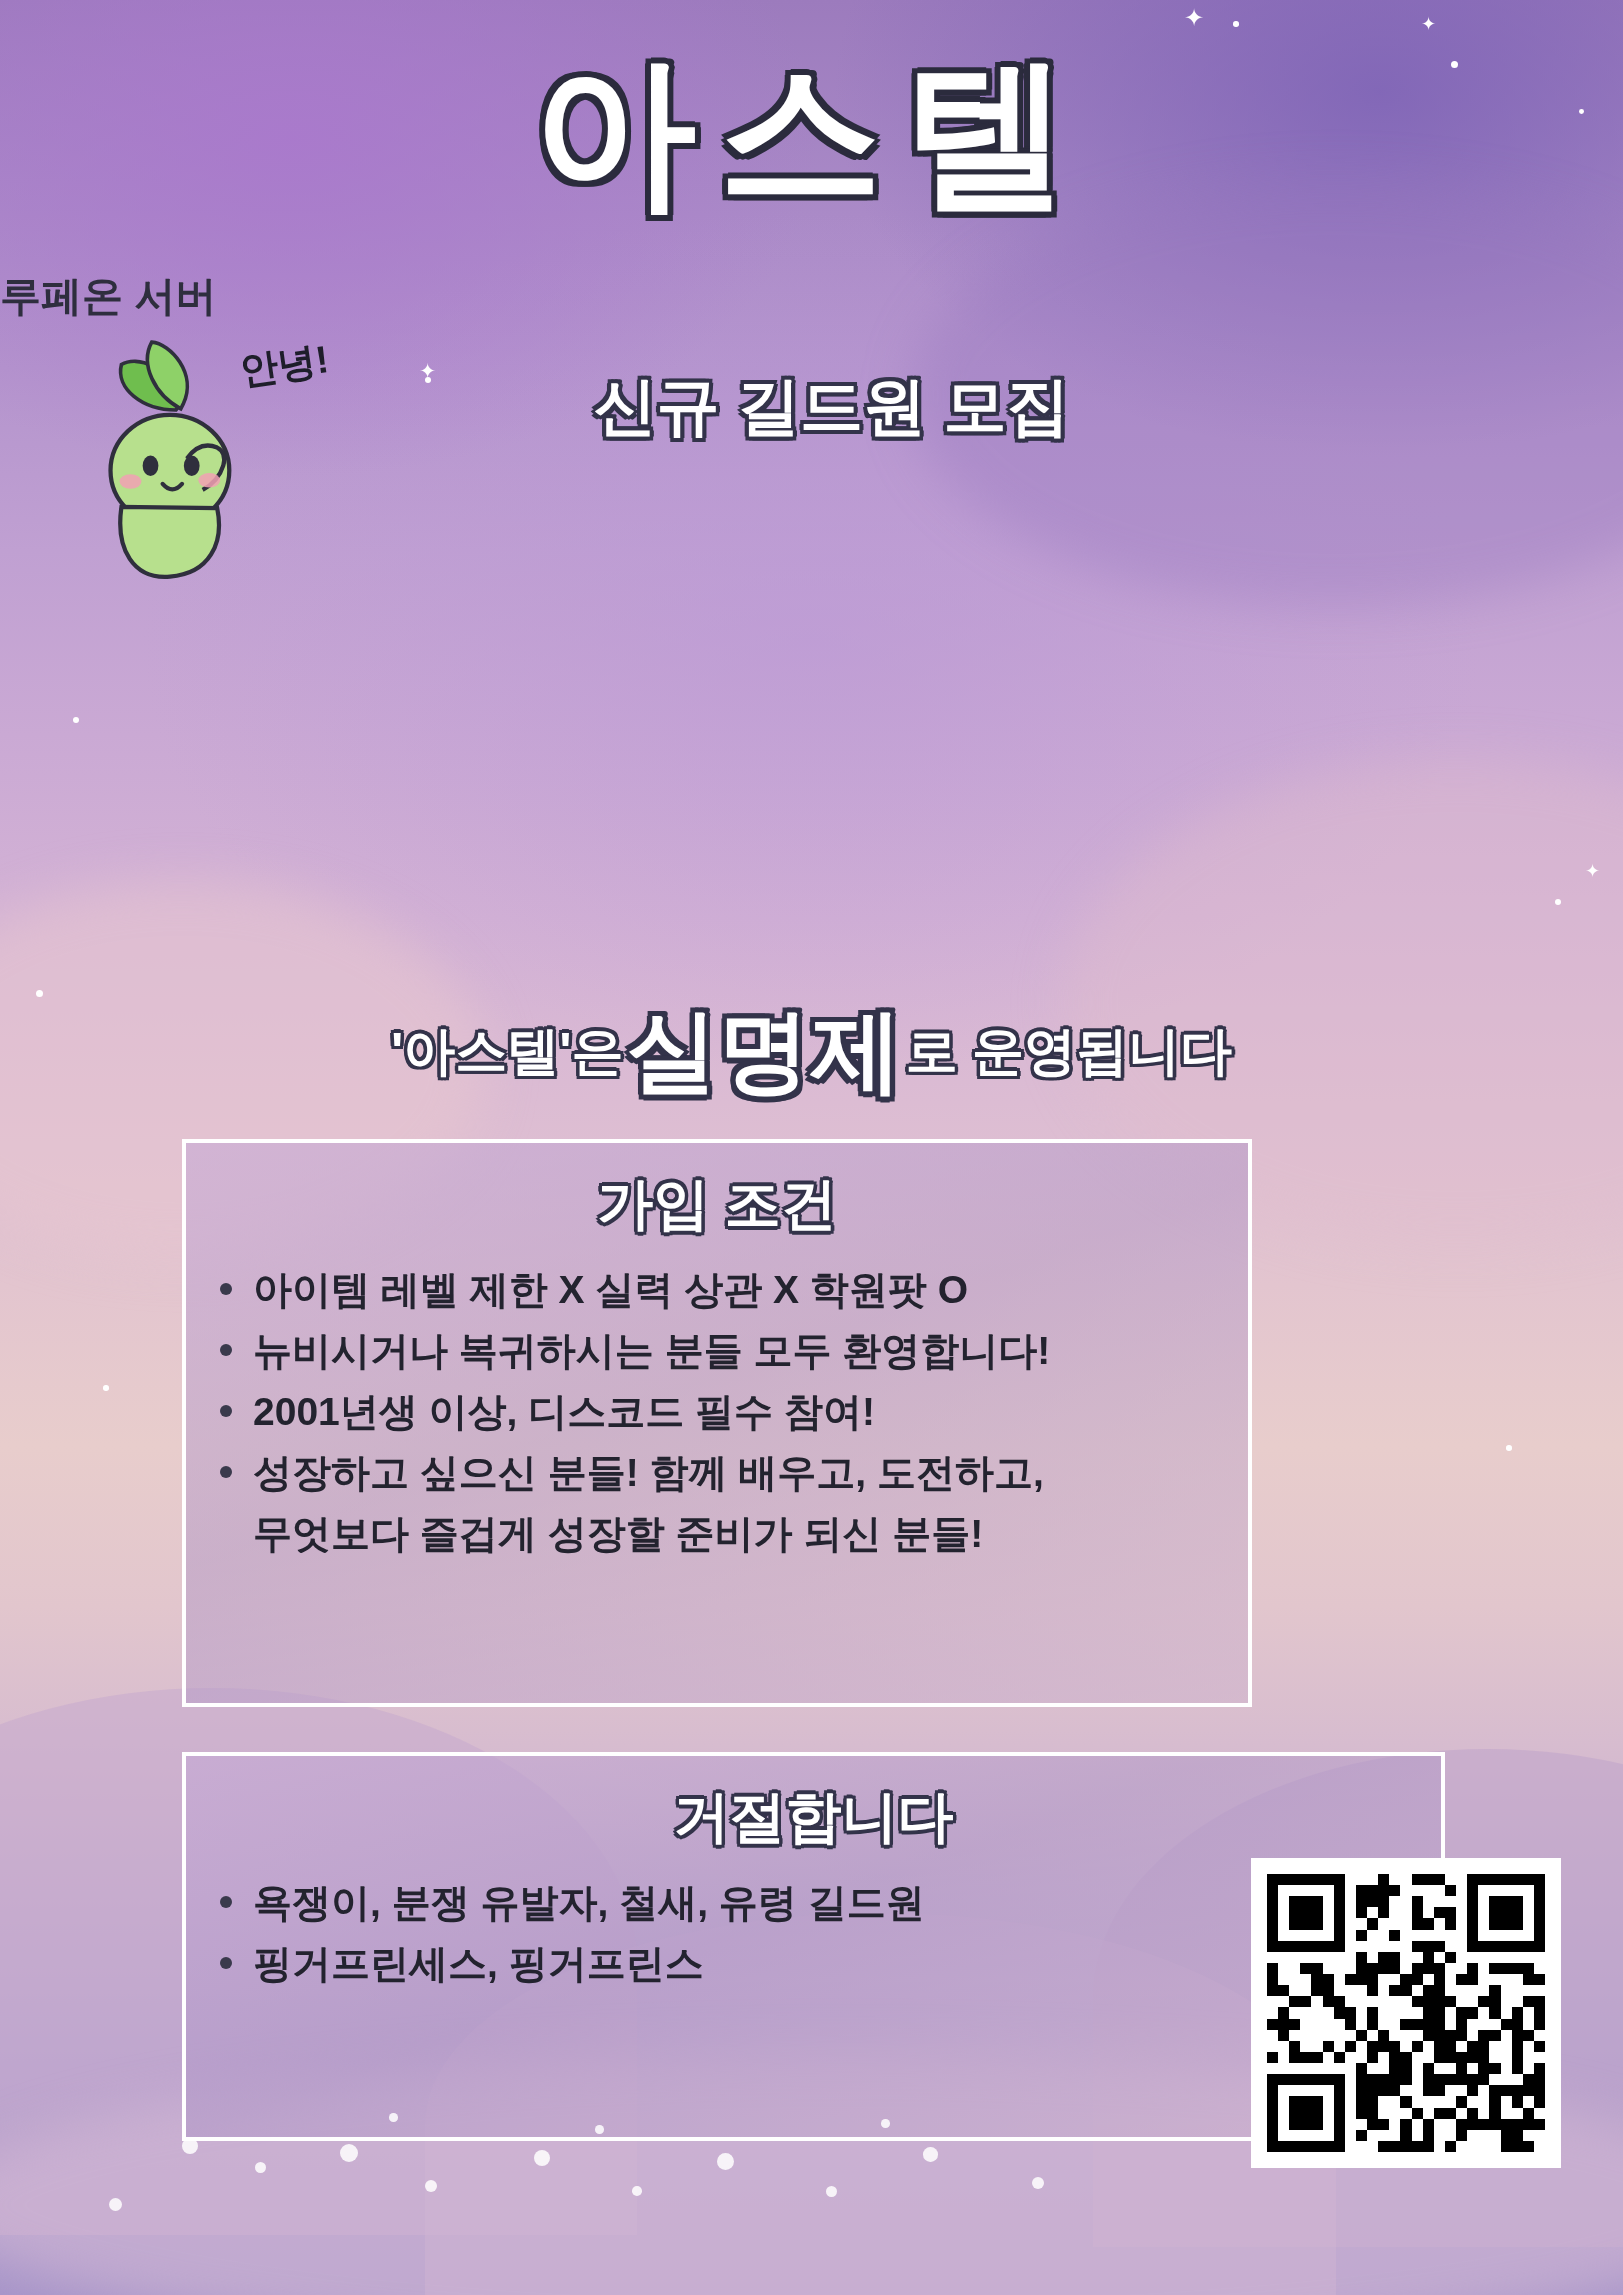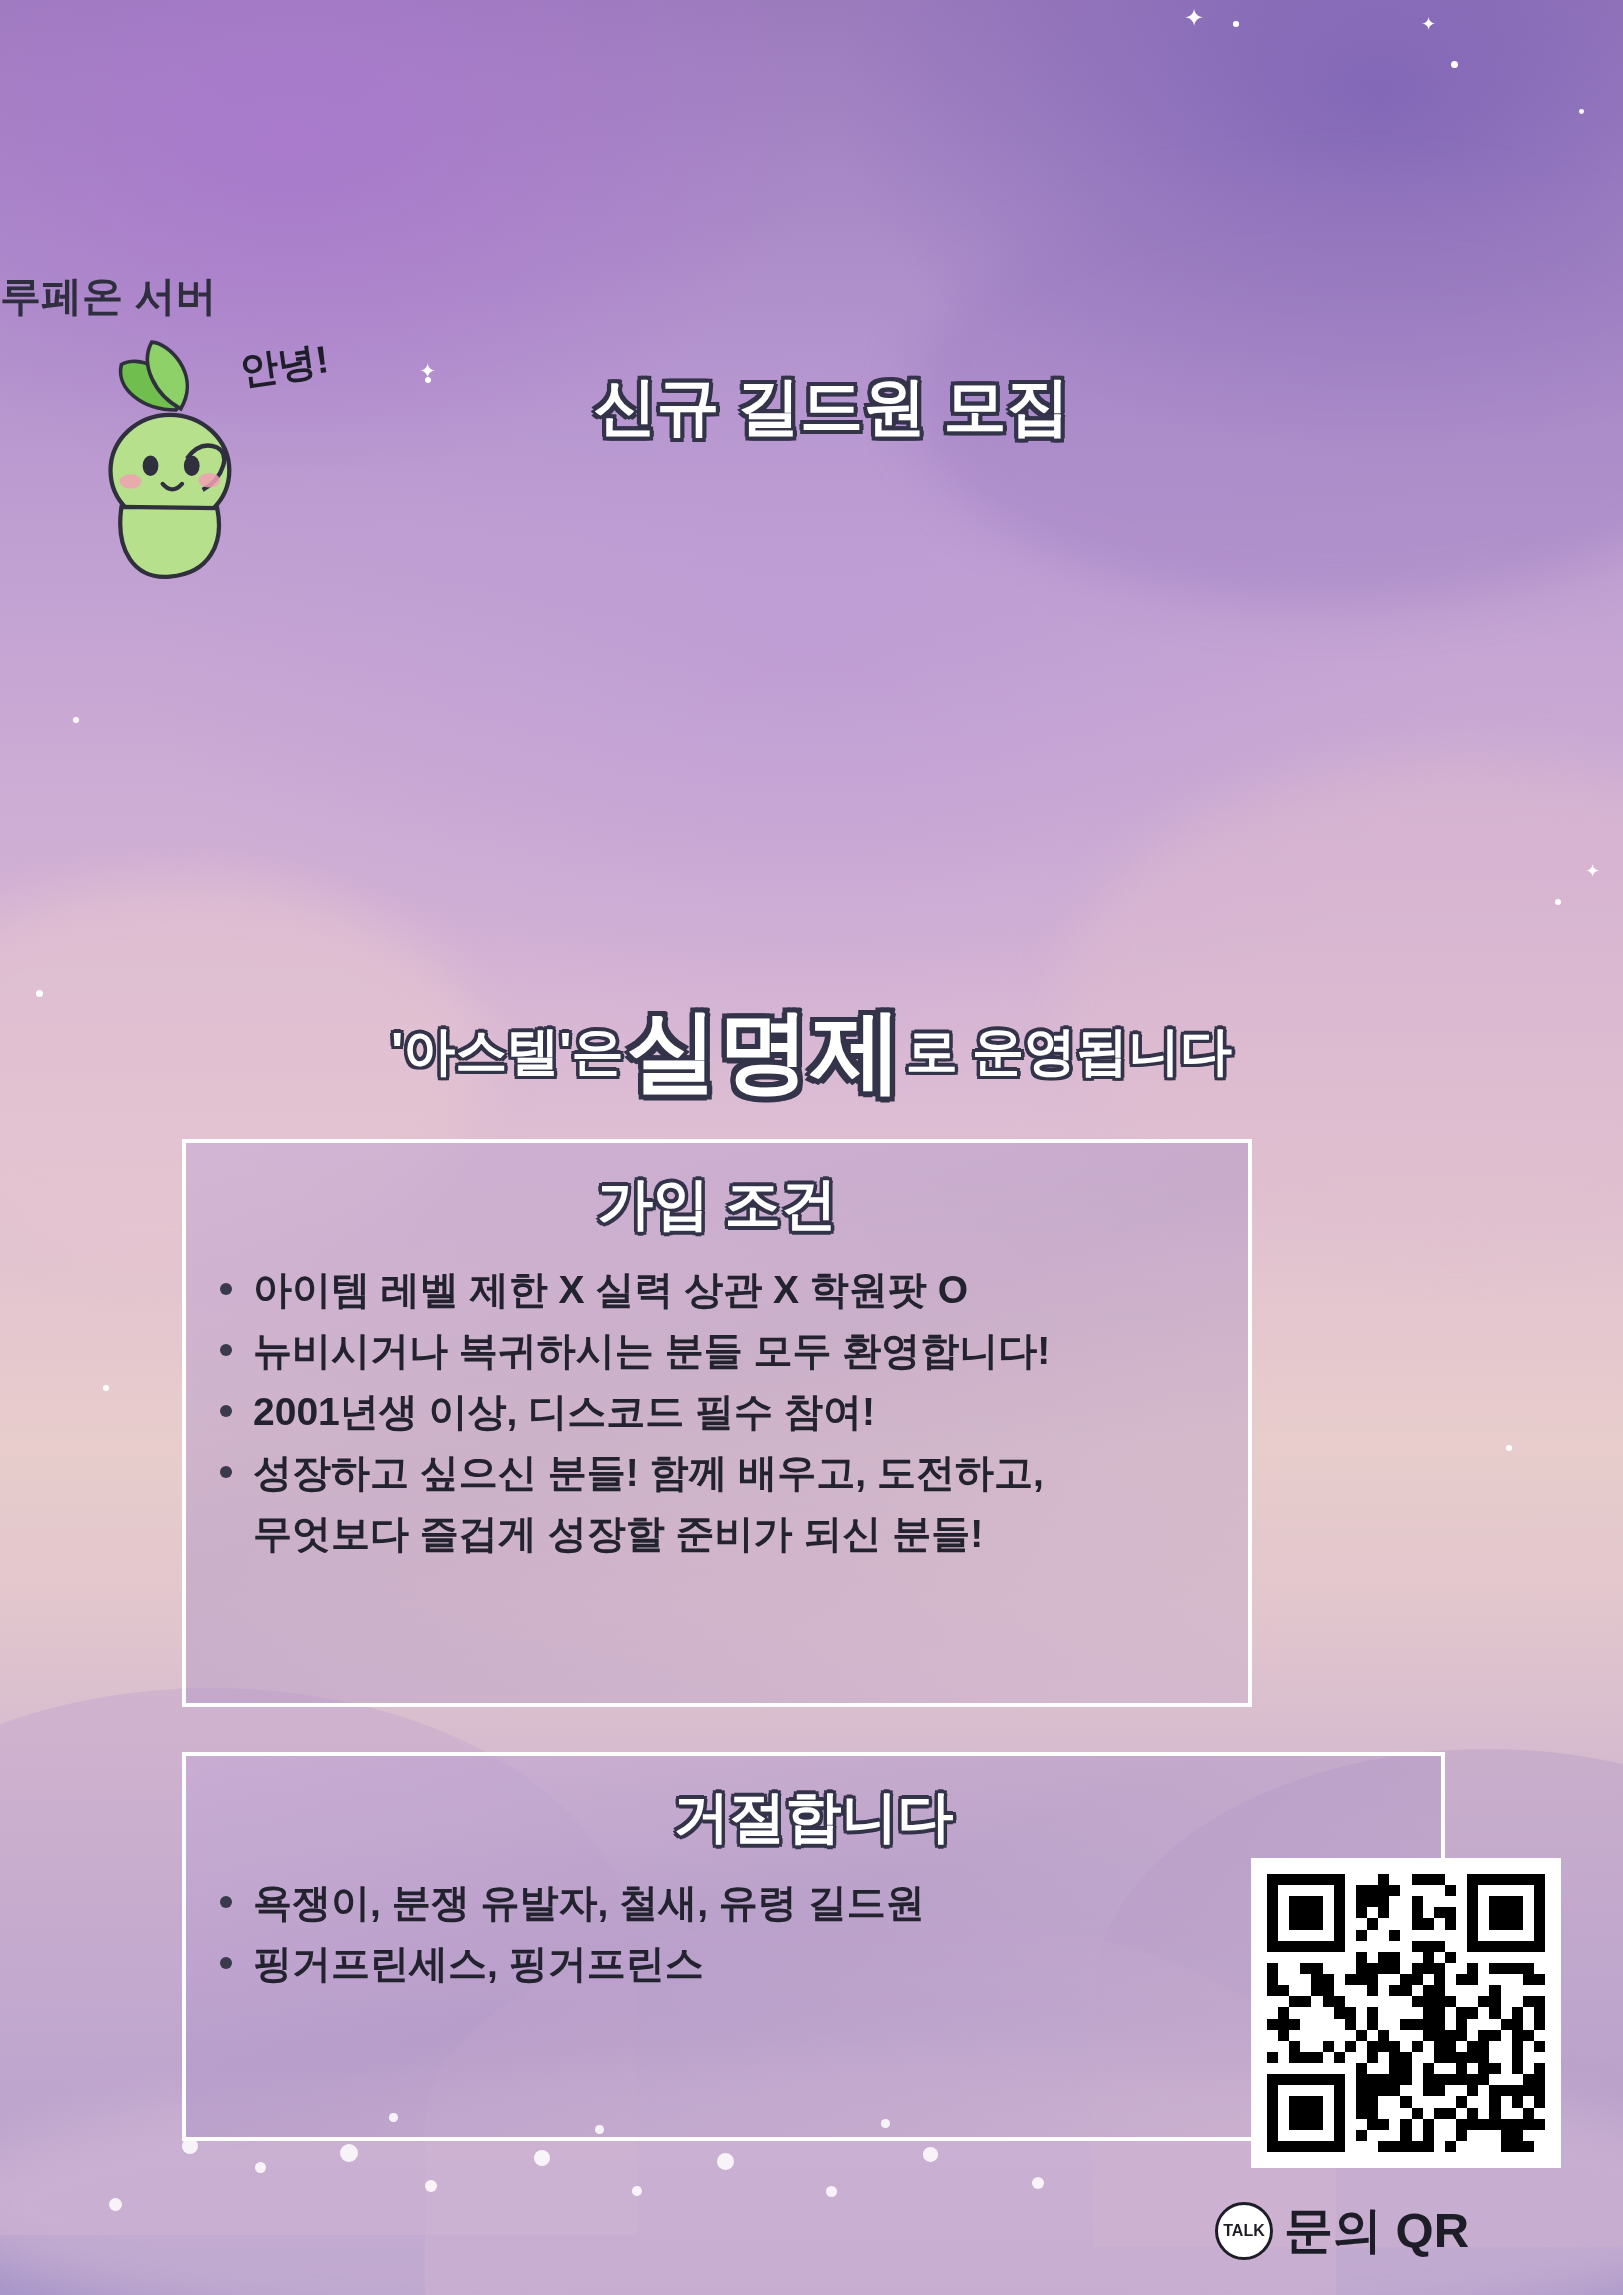--- a/index.html
+++ b/index.html
@@ -266,20 +266,21 @@
   <div class="star" style="left:73px; top:717px; width:6px; height:6px;"></div>
   <div class="star" style="left:36px; top:990px; width:7.3px; height:7.3px;"></div>
   <div class="star" style="left:1555px; top:899px; width:6px; height:6px;"></div>
   <div class="star" style="left:1506px; top:1445px; width:5.5px; height:5.5px;"></div>
   <div class="star" style="left:103px; top:1385px; width:5.5px; height:5.5px;"></div>
   <div class="sparkle" style="left:1184px; top:6px; font-size:24px;">✦</div>
   <div class="sparkle" style="left:1421px; top:15px; font-size:18px;">✦</div>
   <div class="sparkle" style="left:419px; top:361px; font-size:20.6px;">✦</div>
   <div class="sparkle" style="left:1585px; top:862px; font-size:18px;">✦</div>
 
+  <div class="title-main">아스텔</div>
   <div class="title-sub">루페온 서버</div>
   <div class="title-recruit">신규 길드원 모집</div>
 
   <svg class="mascot" viewBox="0 0 330 430">
     <path d="M168 120 C150 55, 95 40, 70 55 C60 95, 105 130, 160 130 Z" fill="#6fbe4e" stroke="#2f2f3d" stroke-width="6"></path>
     <path d="M172 120 C196 70, 150 20, 120 18 C100 55, 125 105, 168 128 Z" fill="#8ed168" stroke="#2f2f3d" stroke-width="6"></path>
     <ellipse cx="150" cy="230" rx="98" ry="92" fill="#b7e08d" stroke="#2f2f3d" stroke-width="7"></ellipse>
     <path d="M70 290 C60 360, 90 410, 150 405 C215 400, 240 350, 228 292 Z" fill="#b7e08d" stroke="#2f2f3d" stroke-width="7"></path>
     <path d="M178 210 q22 -30 50 -18 q16 8 10 30 q-8 26 -34 40" fill="#b7e08d" stroke="#2f2f3d" stroke-width="7"></path>
     <ellipse cx="118" cy="222" rx="13" ry="17" fill="#2f2f3d"></ellipse>
@@ -939,24 +940,20 @@
         <i></i>
         <i></i>
         <i></i>
         <i class="on"></i>
         <i class="on"></i>
         <i class="on"></i>
         <i></i>
       </div>
   </div>
 
-  <div class="qr-caption">
-    <div class="talk-badge">TALK</div>
-    <div class="label">문의 QR</div>
-  </div>
 
   <div class="speckle" style="left:182px; top:2138px; width:16px; height:16px;"></div>
   <div class="speckle" style="left:255px; top:2162px; width:11px; height:11px;"></div>
   <div class="speckle" style="left:340px; top:2144px; width:18px; height:18px;"></div>
   <div class="speckle" style="left:425px; top:2180px; width:12px; height:12px;"></div>
   <div class="speckle" style="left:534px; top:2150px; width:16px; height:16px;"></div>
   <div class="speckle" style="left:632px; top:2186px; width:9.7px; height:9.7px;"></div>
   <div class="speckle" style="left:717px; top:2153px; width:17px; height:17px;"></div>
   <div class="speckle" style="left:826px; top:2186px; width:11px; height:11px;"></div>
   <div class="speckle" style="left:923px; top:2147px; width:14.6px; height:14.6px;"></div>

